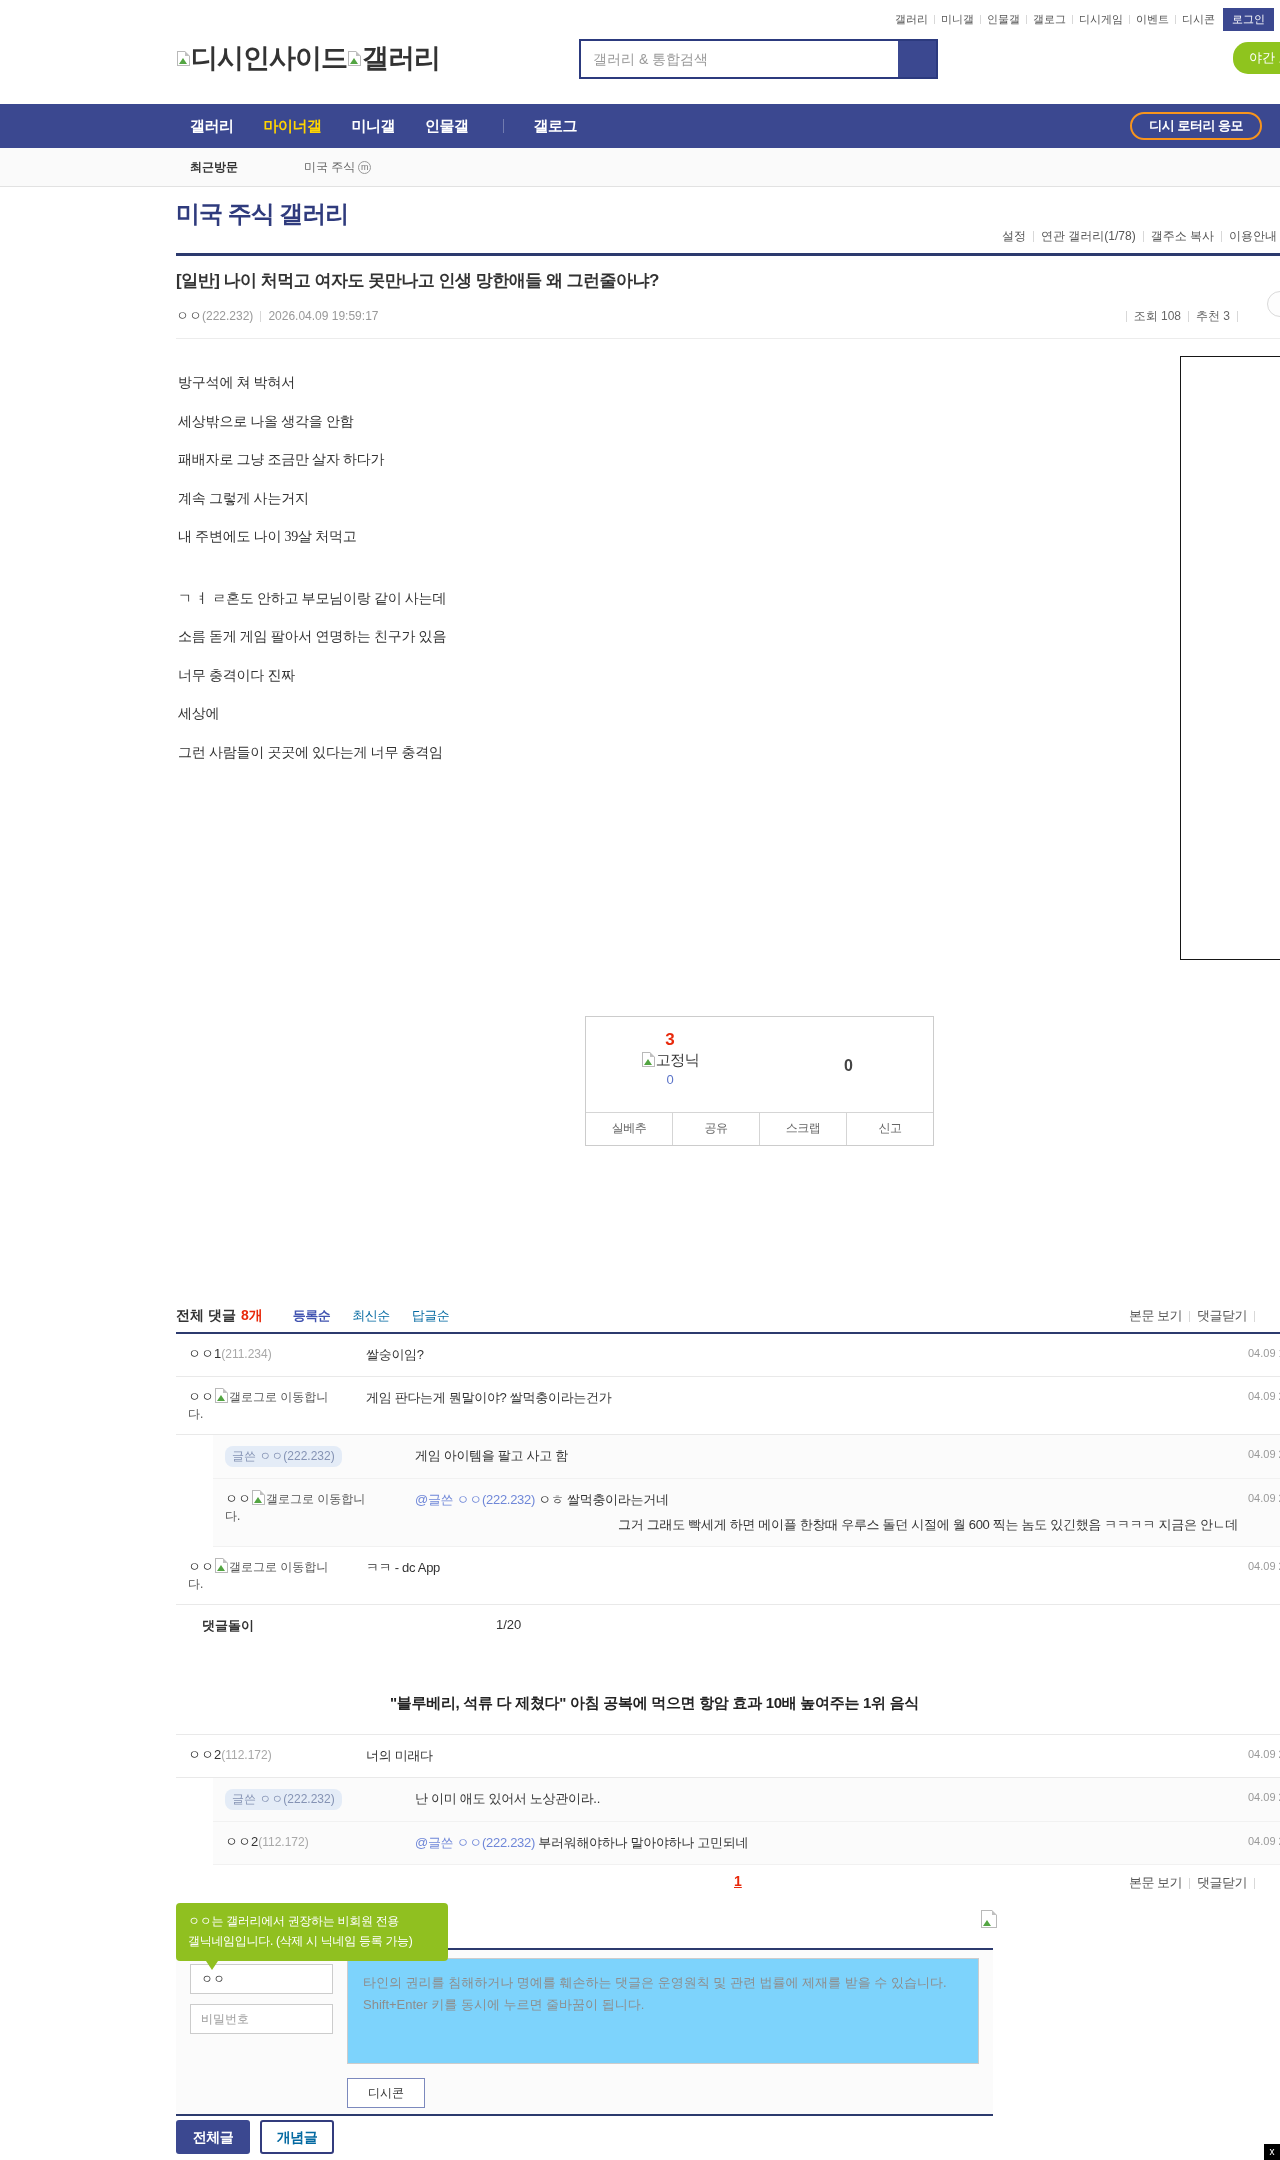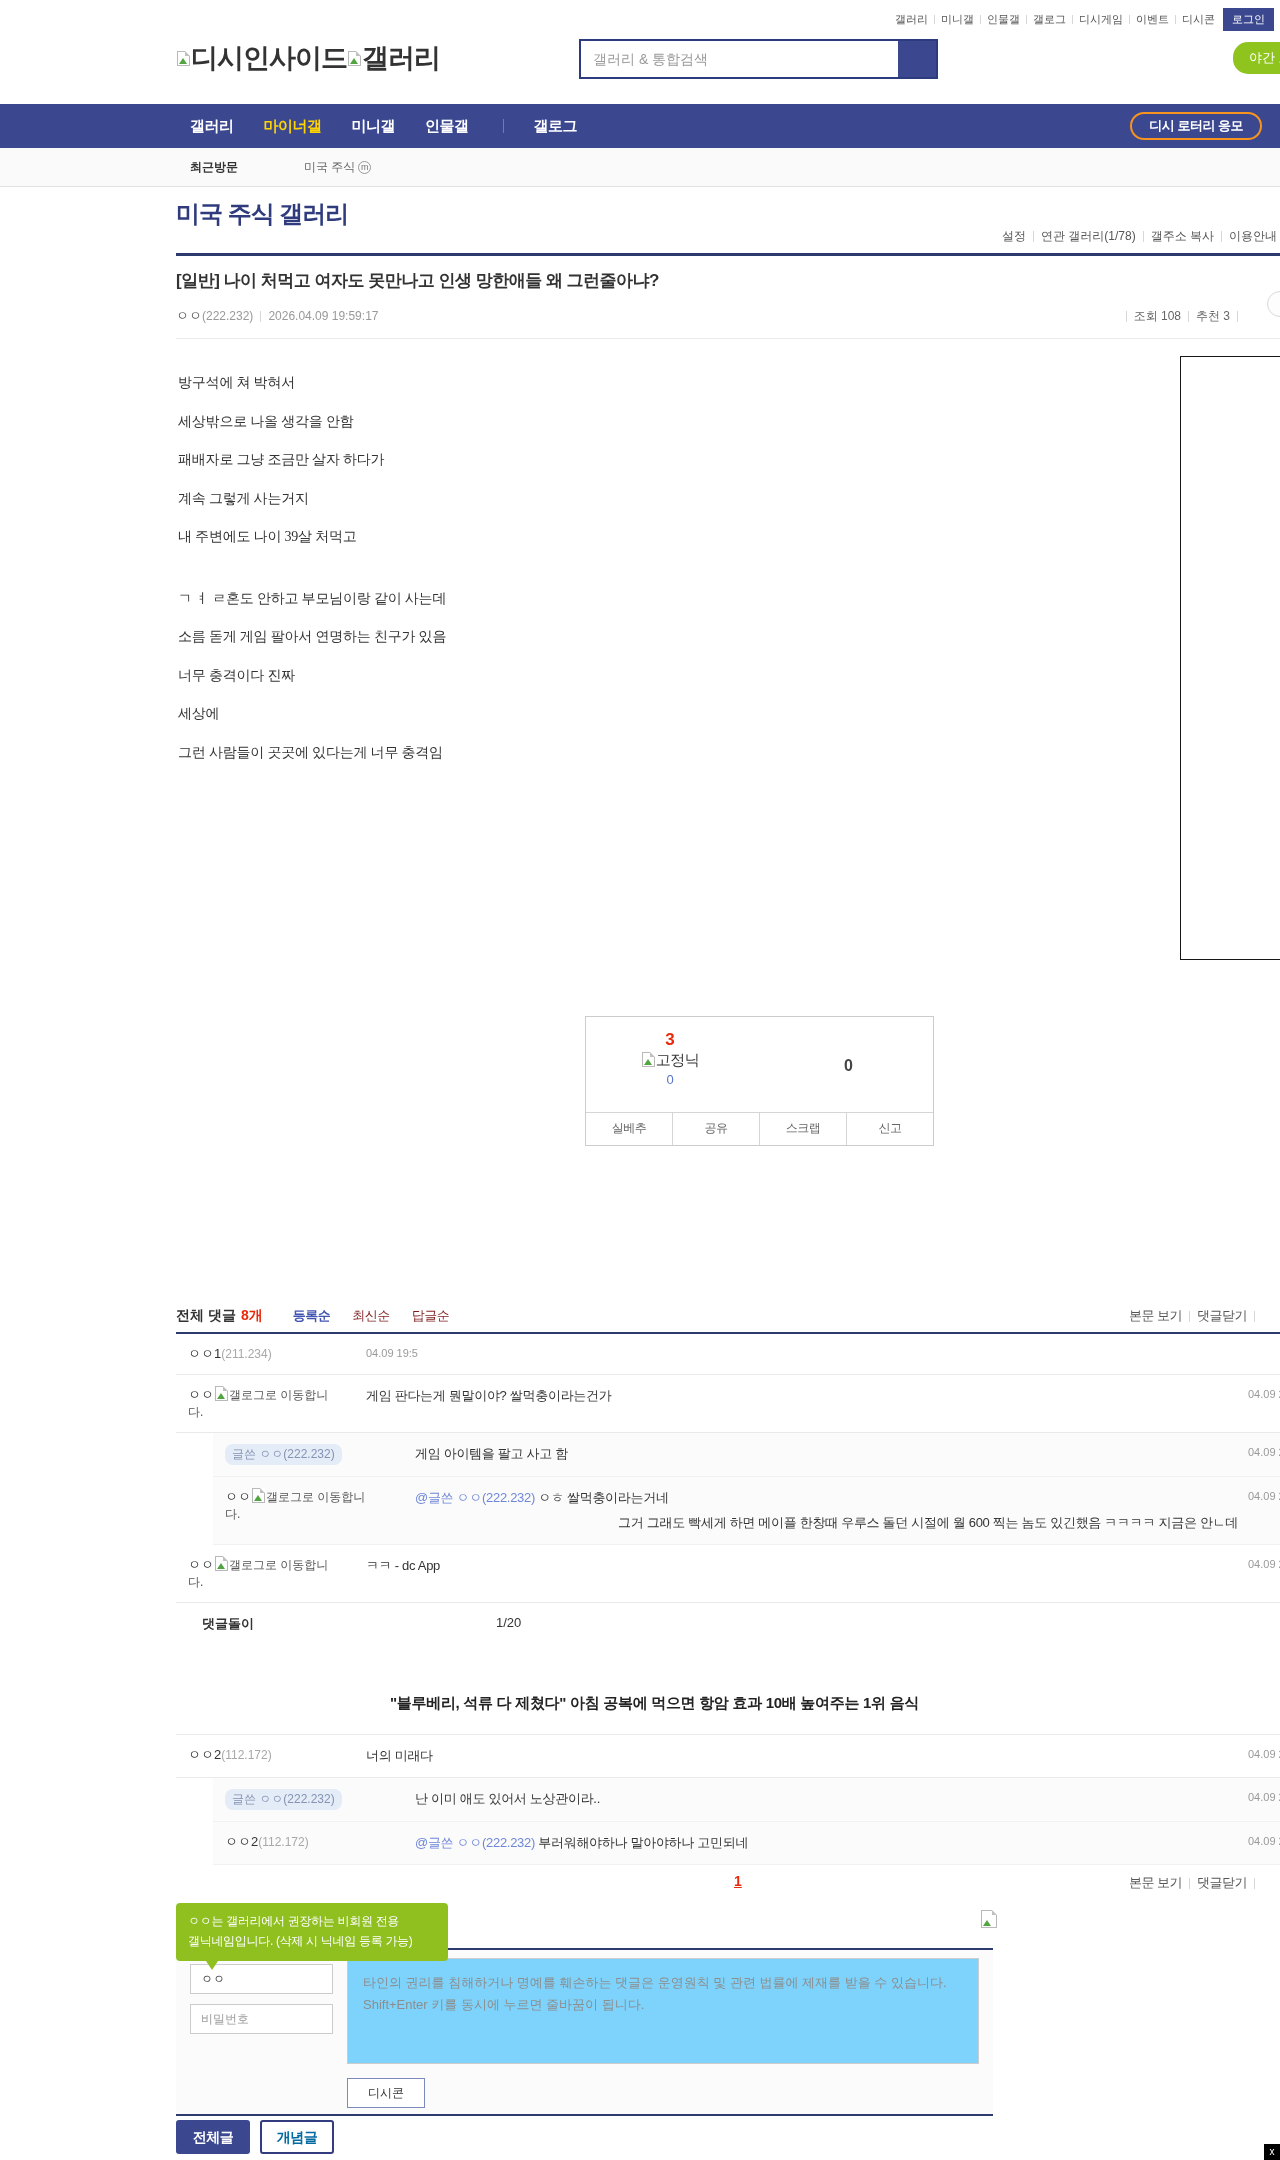--- a/index.html
+++ b/index.html
@@ -86,21 +86,21 @@
   .down-num { position:absolute; left:258px; top:40px; font-size:16px; font-weight:bold; color:#444; }
   .vote-actions { position:absolute; left:0; right:0; bottom:0; height:33px; border-top:1px solid #d5d5d5; display:flex; }
   .vote-actions .cell { flex:1; text-align:center; line-height:31px; font-size:12px; color:#666; letter-spacing:-0.5px; }
   .vote-actions .cell + .cell { border-left:1px solid #d5d5d5; }
 
   
   .chead { left:176px; top:1300px; width:1168px; height:32px; display:flex; align-items:center; }
   .chead .total { font-size:14px; font-weight:bold; color:#333; }
   .chead .cnt { font-size:14px; font-weight:bold; color:#e8290b; margin-left:5px; }
   .sorts { display:flex; margin-left:30px; }
-  .sort { font-size:13px; color:#7f1d1d; margin-right:22px; letter-spacing:-0.5px; }
+  .sort { font-size:13px; color:#0369a1; margin-right:22px; letter-spacing:-0.5px; }
   .sort.active { color:#4053b0; font-weight:bold; }
   .chead-right, .pag-right { margin-left:auto; display:flex; align-items:center; font-size:13px; color:#555;
           padding-right:82px; letter-spacing:-0.5px; white-space:nowrap; }
 
   .clist { left:176px; width:1168px; }
   .clist.first { top:1332px; border-top:2px solid #2c3a6e; }
   .clist.second { top:1734px; border-top:1px solid #e9e9e9; }
   .crow { display:flex; align-items:flex-start; padding:11px 0 11px 12px; border-bottom:1px solid #e9e9e9; font-size:13px; }
   .crow .nm { flex:none; width:178px; color:#333; }
   .crow .nm .ip { color:#a8a8a8; font-size:12px; }
@@ -296,20 +296,21 @@
     <span class="sep"></span>
     <span>댓글닫기</span>
     <span class="sep"></span>
   </span>
 </div>
 
 
 <div class="abs clist first">
   <div class="crow">
     <span class="nm"><span>ㅇㅇ1</span><span class="ip">(211.234)</span></span>
+    <span class="tx">쌀숭이임?</span>
     <span class="dt">04.09 19:5</span>
   </div>
   <div class="crow">
     <span class="nm"><span class="gwrap"><span>ㅇㅇ</span><span class="bimg"></span><span class="gcap">갤로그로 이동합니다.</span></span></span>
     <span class="tx">게임 판다는게 뭔말이야? 쌀먹충이라는건가</span>
     <span class="dt">04.09 20:0</span>
   </div>
   <div class="crow reply">
     <span class="nm"><span class="wbadge">글쓴 ㅇㅇ(222.232)</span></span>
     <span class="tx">게임 아이템을 팔고 사고 함</span>

